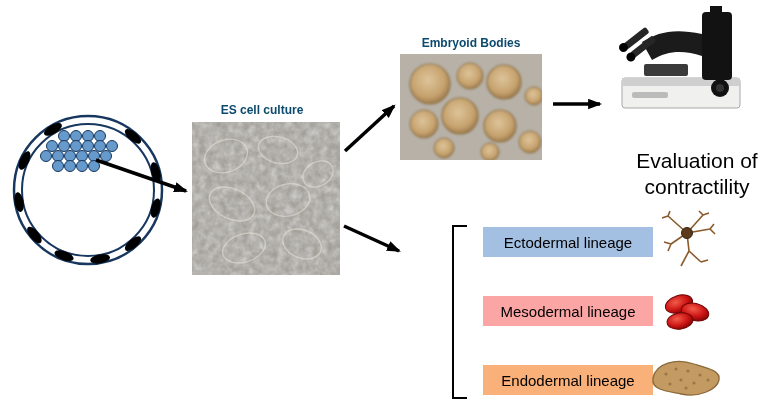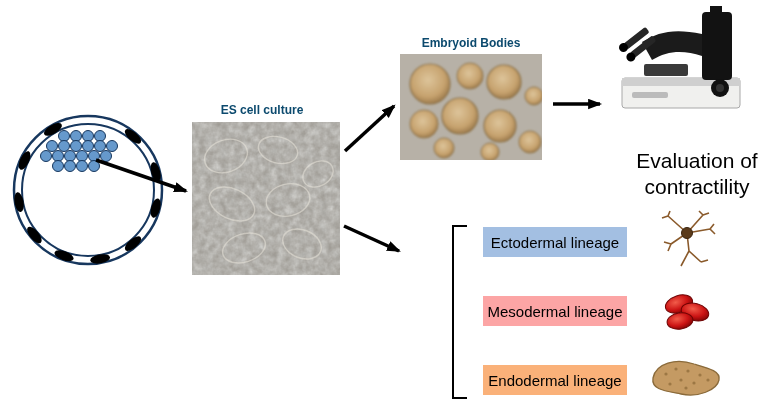--- a/index.html
+++ b/index.html
@@ -11,21 +11,21 @@
   .img-label{
     font-weight:bold;font-size:12px;text-align:center;color:#0c4a6e;
   }
   .evaluation{
     font-size:21px;line-height:1.25;text-align:center;color:#000;
   }
   .bracket{
     border-left:2px solid #000;border-top:2px solid #000;border-bottom:2px solid #000;
   }
   .lineage-box{
-    width:144px;height:30px;display:flex;align-items:center;justify-content:center;
+    width:170px;height:30px;display:flex;align-items:center;justify-content:center;
     font-size:15px;color:#000;
   }
   .arrows{pointer-events:none;}
   svg{display:block;}
 </style>
 </head>
 <body>
 
 <div class="canvas">
 

